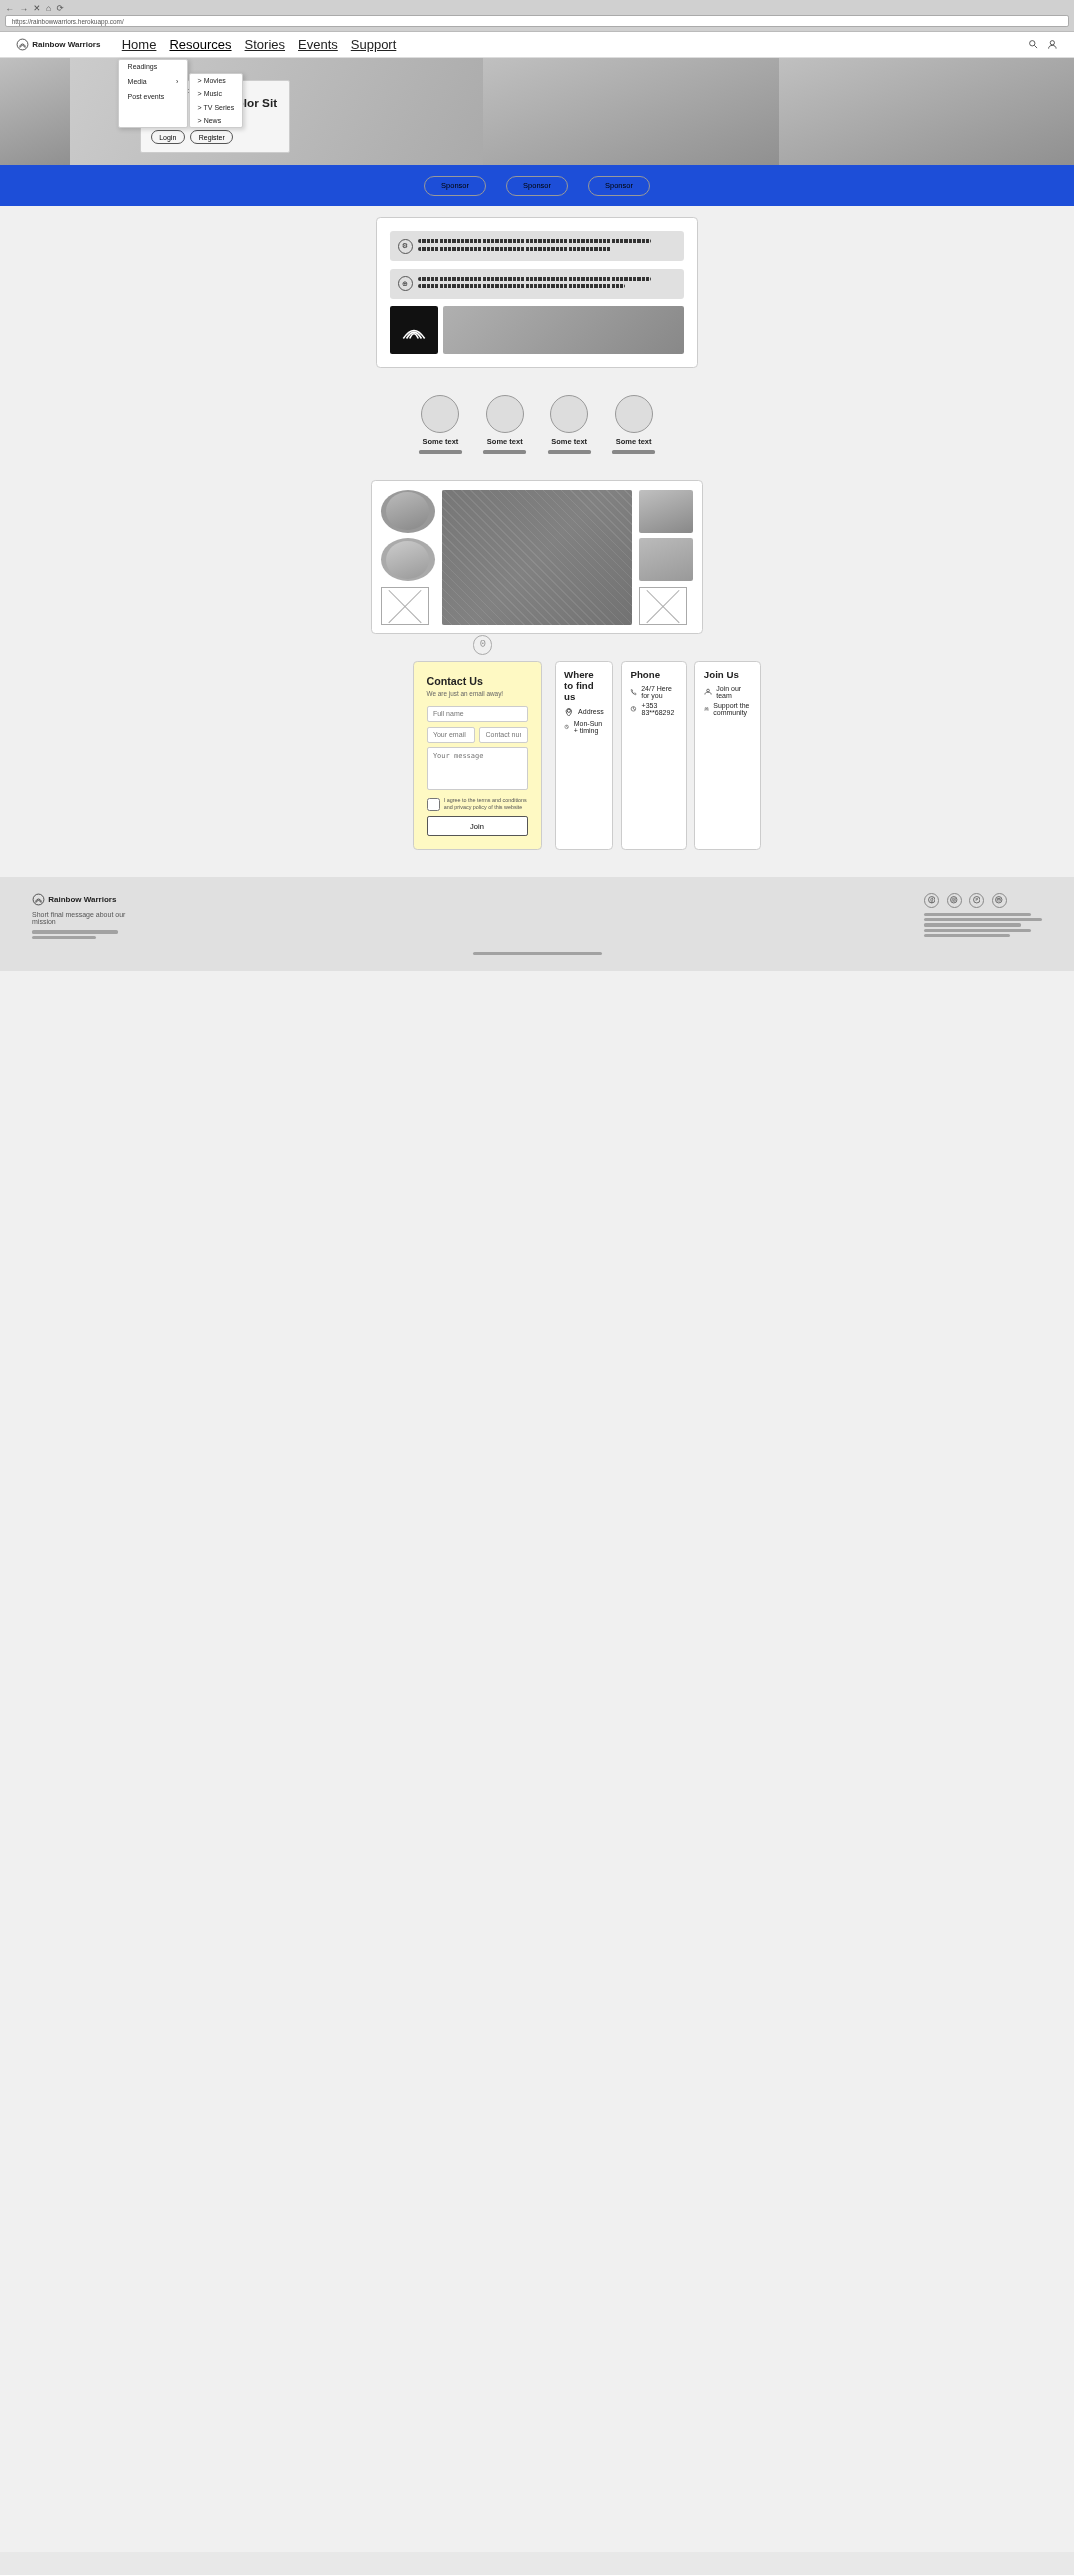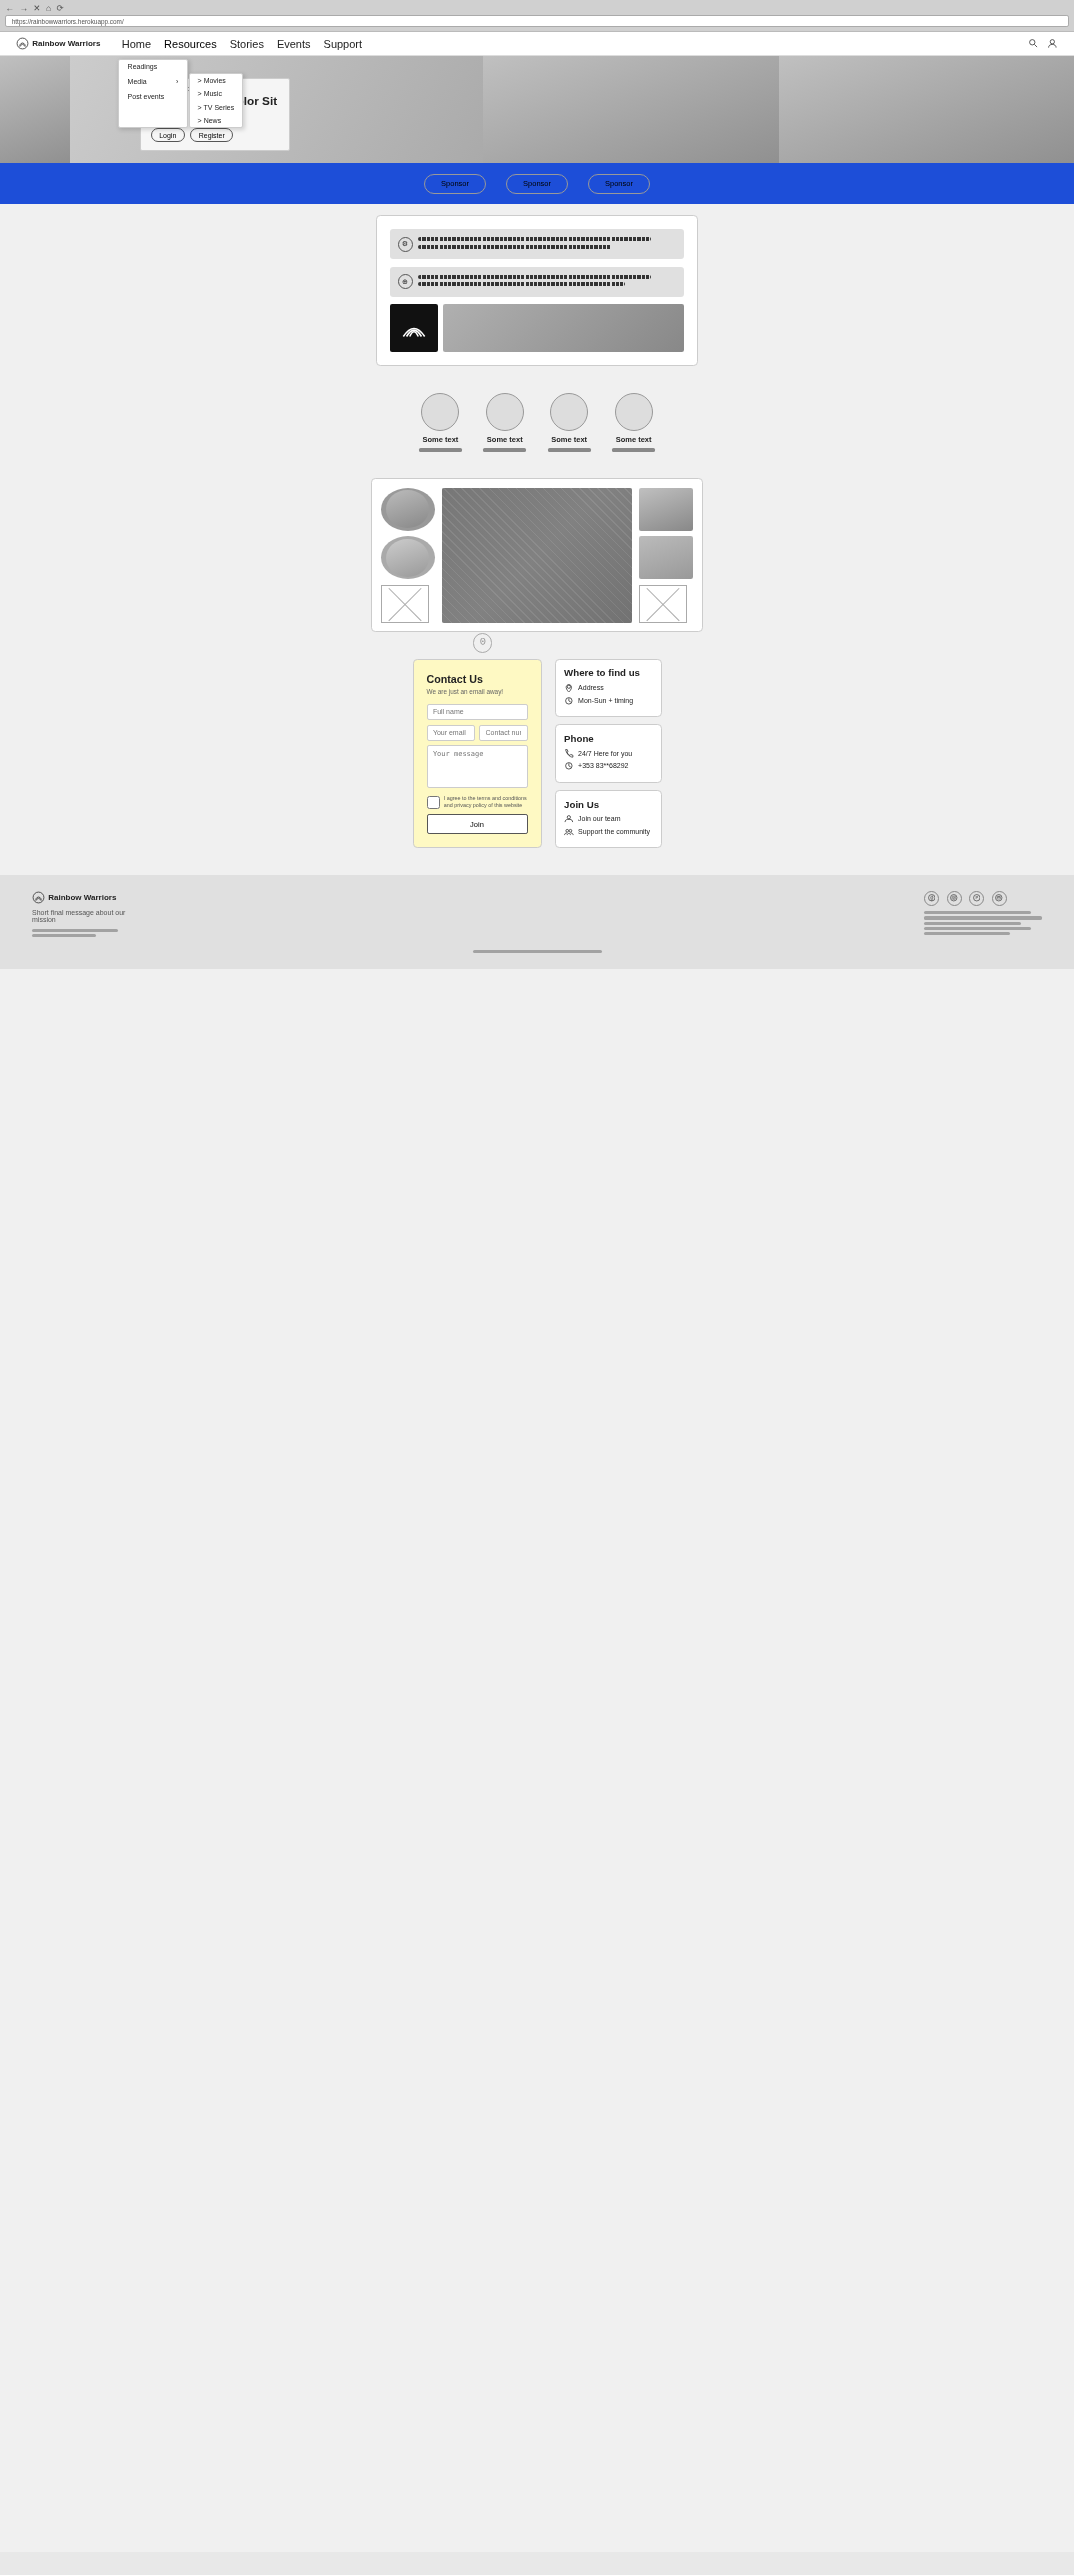--- a/index.html
+++ b/index.html
@@ -61,23 +61,24 @@
       height: 13px;
     }
     .navbar-nav {
       display: flex;
       gap: 13px;
       align-items: center;
       flex: 1;
     }
     .nav-item {
       cursor: pointer;
-      font-size: 11px;
+      font-size: 13px;
       color: #222;
       position: relative;
+      text-decoration: underline;
     }
     .nav-item.active, .nav-item:hover { color: #000; }
     .navbar-actions {
       display: flex;
       gap: 8.6px;
       align-items: center;
     }
     .navbar-actions svg { cursor: pointer; }
 
     
@@ -470,21 +471,21 @@
       border: 0.5px solid #555;
       border-radius: 2.1px;
       padding: 4.3px;
       font-size: 7.5px;
       cursor: pointer;
     }
 
     
     .info-cards {
       display: flex;
-      flex-direction: column;
+      flex-direction: row;
       gap: 7.5px;
       width: 107px;
     }
     .info-card {
       background: #fff;
       border: 0.5px solid #ccc;
       border-radius: 4.3px;
       padding: 7.5px 8.6px;
     }
     .info-card-title {

